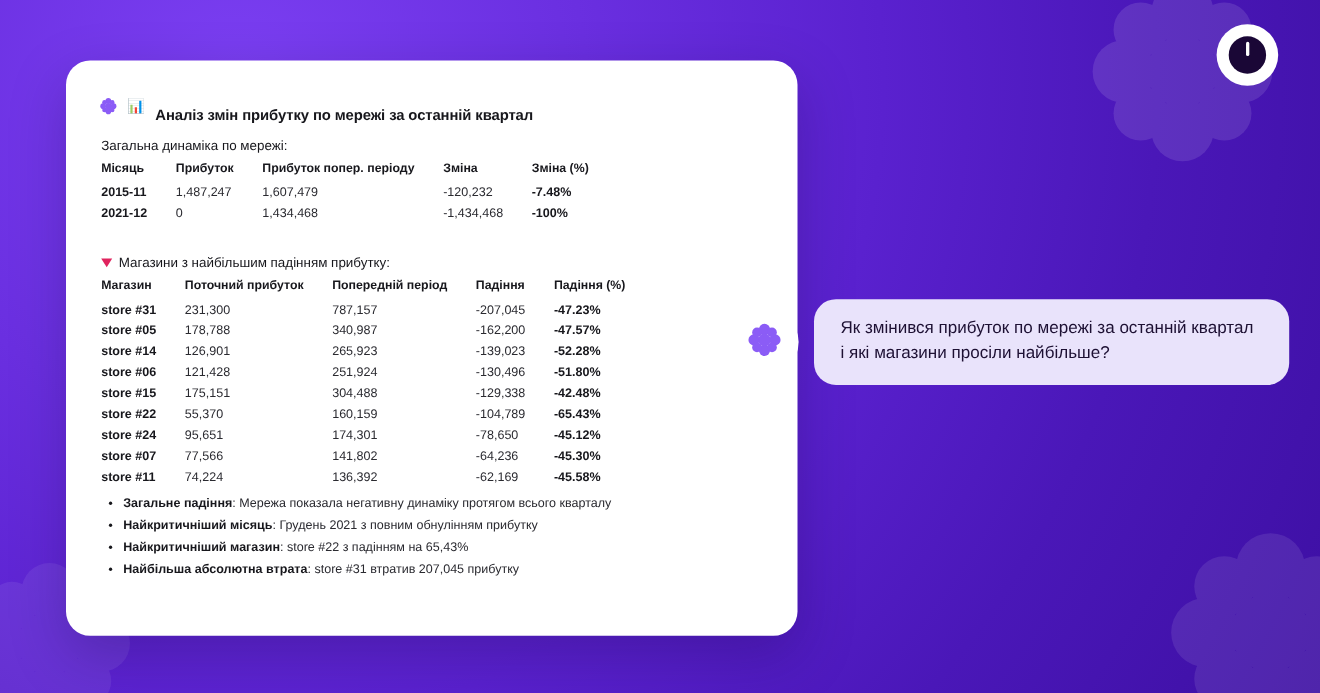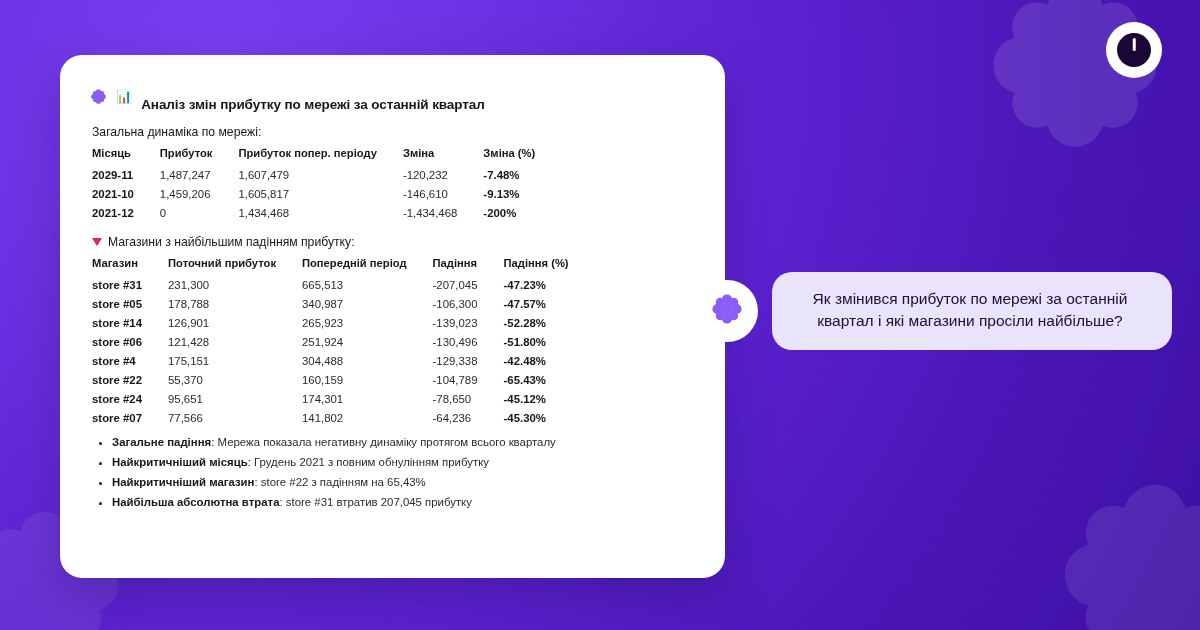--- a/index.html
+++ b/index.html
@@ -91,21 +91,21 @@
   .section-title {
     font-size: 12.2px;
     font-weight: normal;
     color: #17171c;
     margin: 0 0 8px 2px;
   }
   .section-title.with-icon {
     display: flex;
     align-items: center;
     gap: 6px;
-    margin-top: 13px;
+    margin-top: 29px;
   }
   .tri-down {
     width: 0; height: 0;
     border-left: 5px solid transparent;
     border-right: 5px solid transparent;
     border-top: 8px solid #e0245e;
   }
 
   table {
     border-collapse: collapse;
@@ -156,25 +156,24 @@
     background: #ffffff;
     display: flex;
     align-items: center;
     justify-content: center;
     flex: none;
   }
   .bubble {
     background: #e9e3fb;
     border-radius: 20px;
     padding: 16px 28px 18px 24px;
-    width: 400px;
+    width: 432px;
     font-size: 15.5px;
     line-height: 1.42;
     color: #1d1033;
-    text-align: center;
   }
 </style>
 </head>
 <body>
 
 <div id="root">
 
   <div class="bg-flower" style="left:980px; top:-30px; width:190px; height:190px;">
     <svg width="190" height="190" viewBox="0 0 100 100">
         <g fill="#ffffff">
@@ -254,39 +253,32 @@
         <tr>
           <th>Місяць</th>
           <th>Прибуток</th>
           <th>Прибуток попер. періоду</th>
           <th>Зміна</th>
           <th>Зміна (%)</th>
         </tr>
       </thead>
       <tbody>
         <tr>
-          <td class="b">2029-11</td>
+          <td class="b">2015-11</td>
           <td>1,487,247</td>
           <td>1,607,479</td>
           <td>-120,232</td>
           <td class="pct">-7.48%</td>
         </tr>
         <tr>
-          <td class="b">2021-10</td>
-          <td>1,459,206</td>
-          <td>1,605,817</td>
-          <td>-146,610</td>
-          <td class="pct">-9.13%</td>
-        </tr>
-        <tr>
           <td class="b">2021-12</td>
           <td>0</td>
           <td>1,434,468</td>
           <td>-1,434,468</td>
-          <td class="pct">-200%</td>
+          <td class="pct">-100%</td>
         </tr>
       </tbody>
     </table>
 
     <div class="section-title with-icon">
       <span class="tri-down"></span>
       <span>Магазини з найбільшим падінням прибутку:</span>
     </div>
 
     <table class="t-stores">
@@ -296,47 +288,47 @@
           <th>Поточний прибуток</th>
           <th>Попередній період</th>
           <th>Падіння</th>
           <th>Падіння (%)</th>
         </tr>
       </thead>
       <tbody>
         <tr>
           <td class="b">store #31</td>
           <td>231,300</td>
-          <td>665,513</td>
+          <td>787,157</td>
           <td>-207,045</td>
           <td class="pct">-47.23%</td>
         </tr>
         <tr>
           <td class="b">store #05</td>
           <td>178,788</td>
           <td>340,987</td>
-          <td>-106,300</td>
+          <td>-162,200</td>
           <td class="pct">-47.57%</td>
         </tr>
         <tr>
           <td class="b">store #14</td>
           <td>126,901</td>
           <td>265,923</td>
           <td>-139,023</td>
           <td class="pct">-52.28%</td>
         </tr>
         <tr>
           <td class="b">store #06</td>
           <td>121,428</td>
           <td>251,924</td>
           <td>-130,496</td>
           <td class="pct">-51.80%</td>
         </tr>
         <tr>
-          <td class="b">store #4</td>
+          <td class="b">store #15</td>
           <td>175,151</td>
           <td>304,488</td>
           <td>-129,338</td>
           <td class="pct">-42.48%</td>
         </tr>
         <tr>
           <td class="b">store #22</td>
           <td>55,370</td>
           <td>160,159</td>
           <td>-104,789</td>
@@ -348,20 +340,27 @@
           <td>174,301</td>
           <td>-78,650</td>
           <td class="pct">-45.12%</td>
         </tr>
         <tr>
           <td class="b">store #07</td>
           <td>77,566</td>
           <td>141,802</td>
           <td>-64,236</td>
           <td class="pct">-45.30%</td>
+        </tr>
+        <tr>
+          <td class="b">store #11</td>
+          <td>74,224</td>
+          <td>136,392</td>
+          <td>-62,169</td>
+          <td class="pct">-45.58%</td>
         </tr>
       </tbody>
     </table>
 
 
     <ul class="findings">
       <li><b>Загальне падіння</b><span>: Мережа показала негативну динаміку протягом всього кварталу</span></li>
       <li><b>Найкритичніший місяць</b><span>: Грудень 2021 з повним обнулінням прибутку</span></li>
       <li><b>Найкритичніший магазин</b><span>: store #22 з падінням на 65,43%</span></li>
       <li><b>Найбільша абсолютна втрата</b><span>: store #31 втратив 207,045 прибутку</span></li>

